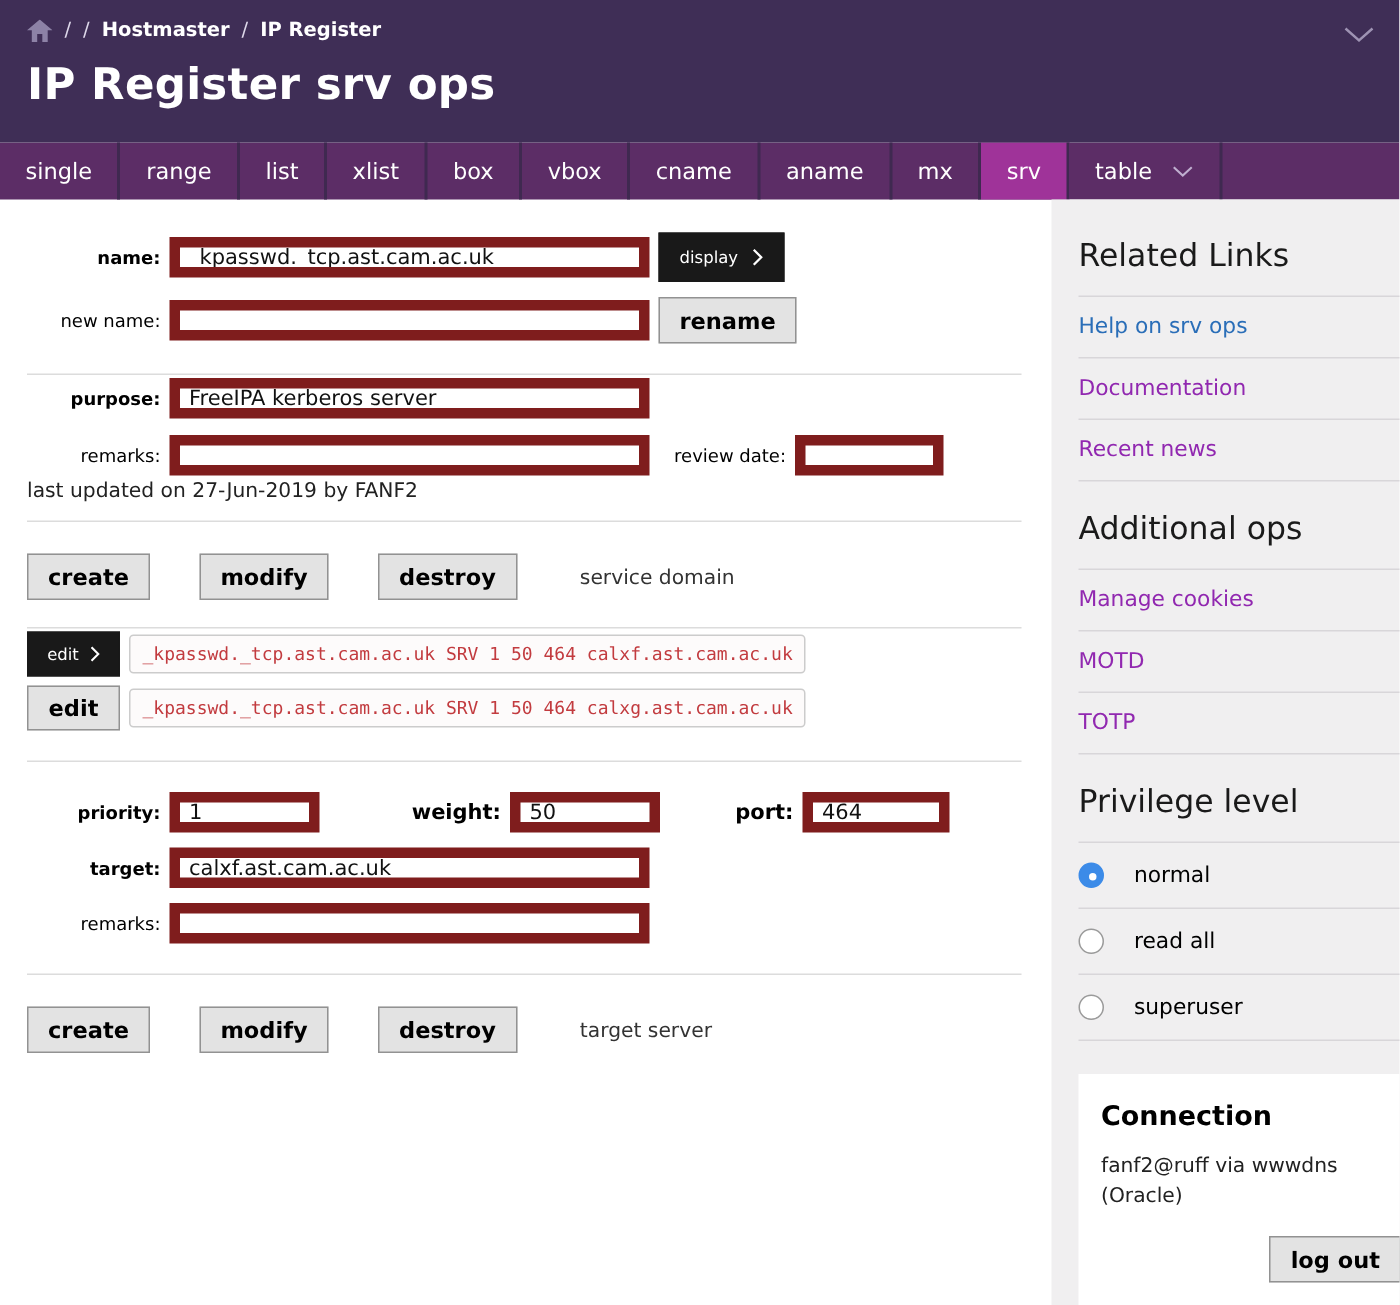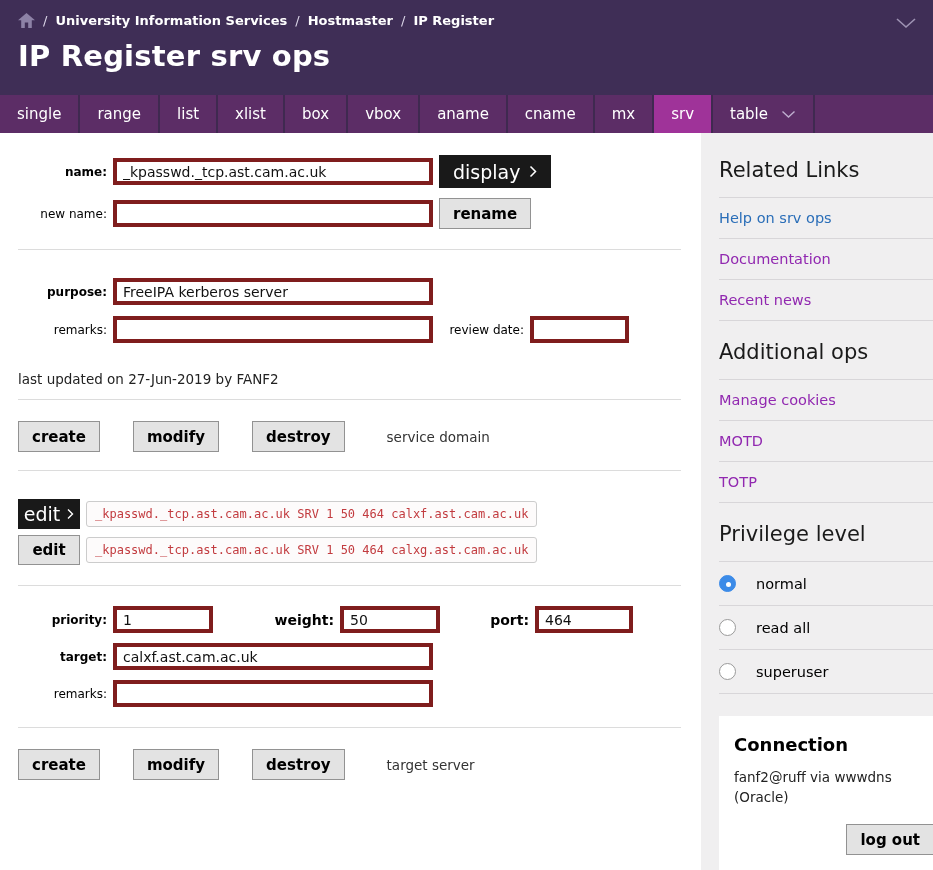--- a/index.html
+++ b/index.html
@@ -36,31 +36,31 @@
   }
   .nav-tab.active { background: #9F3399; }
   .tab-chevron { margin-left: 13px; line-height: 0; }
 
   
   .main { position: absolute; left: 0; top: 133px; width: 701px; padding-left: 18px; }
   .frow { display: flex; align-items: center; }
   .flabel { width: 89px; text-align: right; margin-right: 6px; font-size: 12px; flex: none; }
   .flabel.b { font-weight: 700; }
   .tinput {
-    height: 27px; width: 320px; border: 4px solid #7f1d1d; background: #fff;
+    height: 27px; width: 320px; border: 7px solid #7f1d1d; background: #fff;
     font-family: inherit; font-size: 14px; padding: 0 6px; color: #111;
   }
   .tinput.small { width: 100px; }
   .btn {
     background: #e3e3e3; border: 1px solid #929292; font-weight: 700; font-size: 15px;
     color: #000; padding: 0 13px; height: 31px; font-family: inherit; cursor: pointer;
   }
   .btn-dark {
     background: #191919; border: 1px solid #191919; color: #fff; font-weight: 400;
-    font-size: 19px; height: 33px; padding: 0 13px; display: inline-flex;
+    font-size: 11px; height: 33px; padding: 0 13px; display: inline-flex;
     align-items: center; gap: 9px; font-family: inherit; cursor: pointer;
   }
   .divider { border: none; border-top: 1px solid #dcdcdc; width: 663px; }
   .updated { font-size: 13.5px; color: #222; }
   .caption { font-size: 13.5px; color: #333; margin-left: 9px; }
   .actions .btn { margin-right: 5px; }
   .edit-btn { width: 62px; justify-content: center; }
   .btn.edit-btn { display: inline-flex; align-items: center; height: 30px; }
   .btn-dark.edit-btn { height: 30px; gap: 7px; }
   .record-box {
@@ -87,58 +87,57 @@
     content: ""; position: absolute; width: 5px; height: 5px; background: #fff;
     border-radius: 50%; top: 6px; left: 6px;
   }
   .conn-card { background: #fff; margin-top: 22px; padding: 18px 15px 21px; }
   .conn-title { font-size: 18px; font-weight: 700; margin-bottom: 13px; }
   .conn-info { font-size: 13.5px; color: #222; line-height: 1.45; }
   .conn-actions { text-align: right; margin-top: 17px; }
 
   
   .mt22 { margin-top: 22px; } .mt10 { margin-top: 10px; } .mt17 { margin-top: 20px; }
-  .mt19 { margin-top: 28px; } .mt11 { margin-top: 11px; } .mt12 { margin-top: 12px; }
+  .mt19 { margin-top: 2px; } .mt11 { margin-top: 11px; } .mt12 { margin-top: 12px; }
   .mt21 { margin-top: 21px; gap: 28px; } .mt18 { margin-top: 18px; } .mt6 { margin-top: 6px; }
   .mt20 { margin-top: 20px; }
 </style>
 </head>
 <body>
 
 <div class="header">
   <div class="breadcrumb">
     <span style="line-height:0;">
       <svg width="17" height="15" viewBox="0 0 17 15">
           <path d="M8.5 0 L17 7.2 H13.8 V15 H10.2 V9.6 H6.8 V15 H3.2 V7.2 H0 Z" fill="#8d82a6"></path>
         </svg>
     </span>
     <span class="bc-sep">/</span>
-    <a class="bc-item">University Information Services</a>
     <span class="bc-sep">/</span>
     <a class="bc-item">Hostmaster</a>
     <span class="bc-sep">/</span>
     <a class="bc-item">IP Register</a>
   </div>
   <span class="header-chevron">
     <svg width="22" height="12" viewBox="0 0 22 12">
         <polyline points="2,2 11,10 20,2" fill="none" stroke="#9e93b3" stroke-width="1.6"></polyline>
       </svg>
   </span>
   <h1 class="page-title">IP Register srv ops</h1>
 </div>
 
 <div class="nav">
   <span class="nav-tab">single</span>
   <span class="nav-tab">range</span>
   <span class="nav-tab">list</span>
   <span class="nav-tab">xlist</span>
   <span class="nav-tab">box</span>
   <span class="nav-tab">vbox</span>
+  <span class="nav-tab">cname</span>
   <span class="nav-tab">aname</span>
-  <span class="nav-tab">cname</span>
   <span class="nav-tab">mx</span>
   <span class="nav-tab active">srv</span>
   <span class="nav-tab">
     <span>table</span>
     <span class="tab-chevron">
       <svg width="15" height="9" viewBox="0 0 15 9">
           <polyline points="1.5,1.5 7.5,7 13.5,1.5" fill="none" stroke="#bfaecf" stroke-width="1.4"></polyline>
         </svg>
     </span>
   </span>

